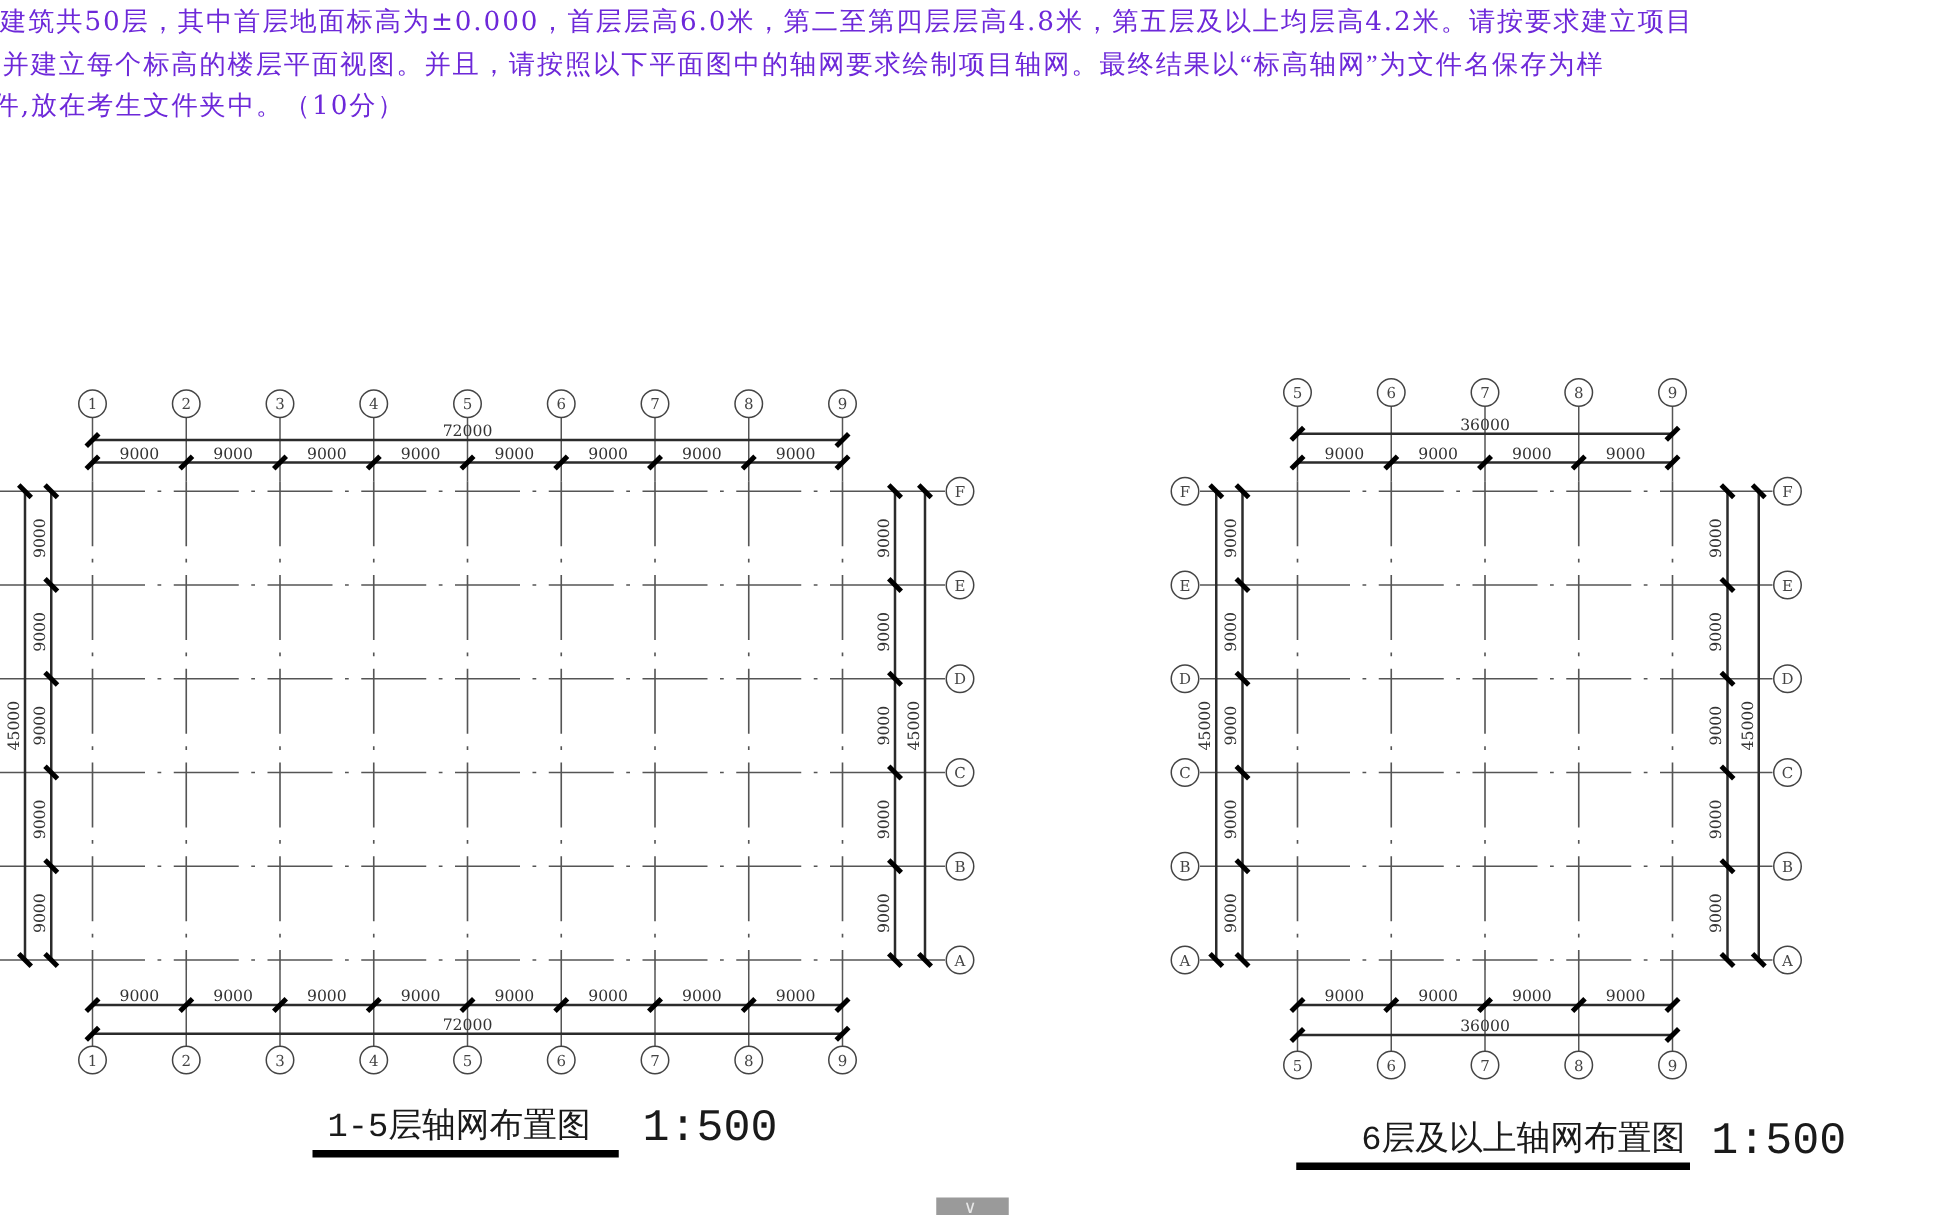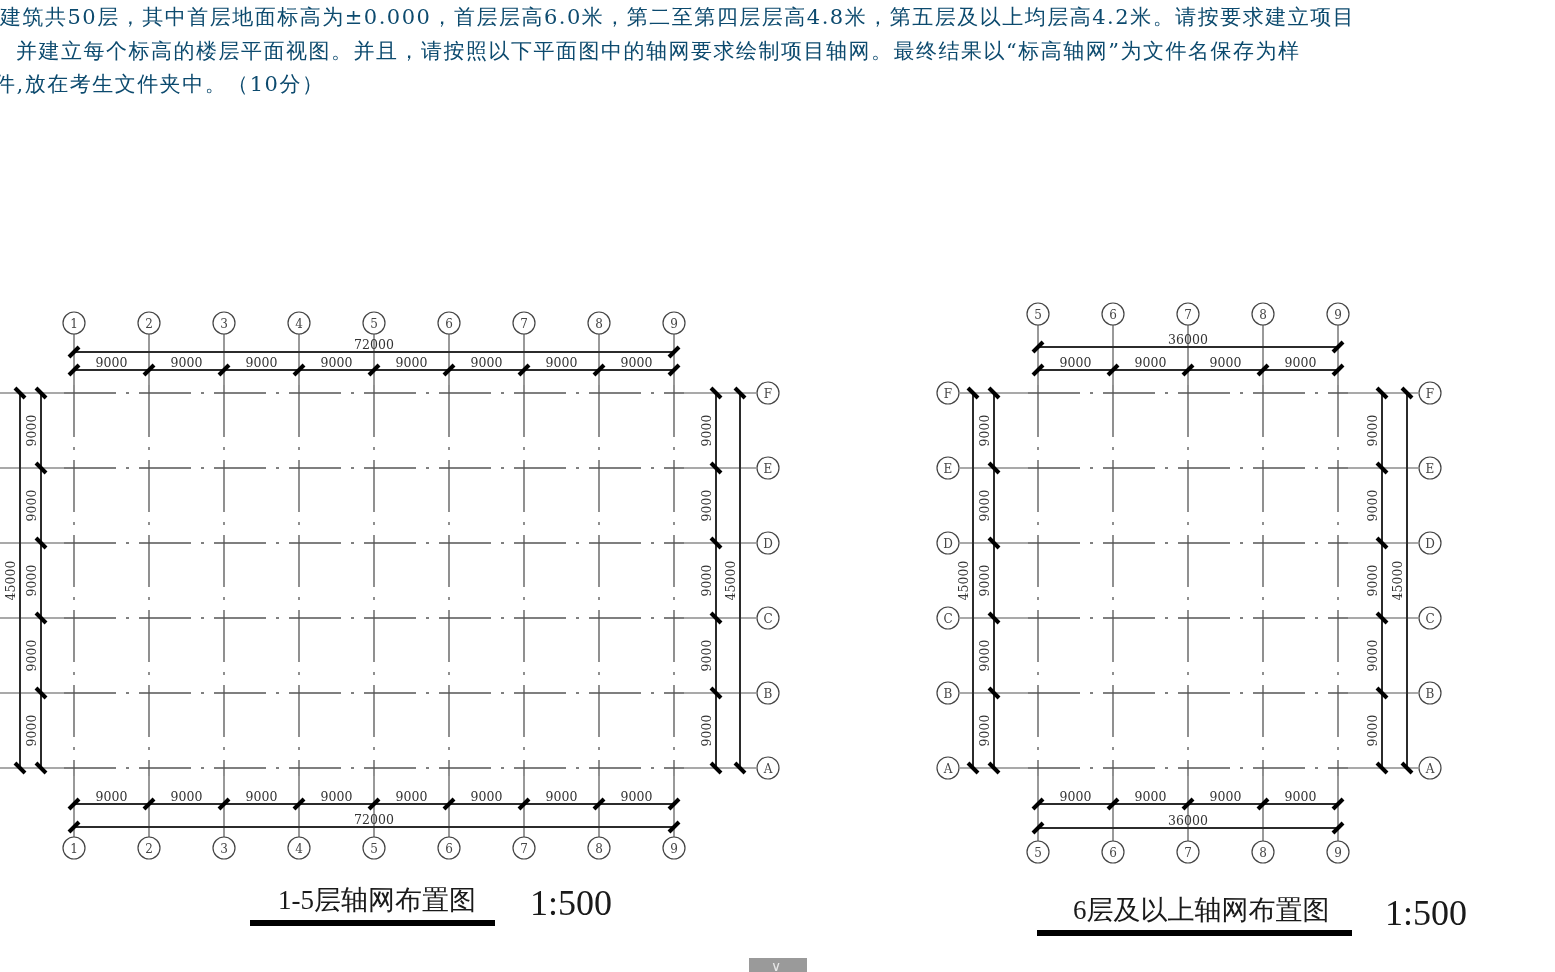--- a/index.html
+++ b/index.html
@@ -1,25 +1,25 @@
 <!DOCTYPE html>
 <html><head>
 <meta charset="utf-8">
 <style>
   html, body { margin: 0; padding: 0; background: #ffffff; }
   body { width: 1555px; height: 972px; position: relative; overflow: hidden;
          font-family: "DejaVu Serif", "Liberation Serif", serif; color: #222; }
   .question { position: absolute; left: 0; top: 0; width: 1555px; }
   .q-line { position: absolute; white-space: nowrap; font-size: 21px; letter-spacing: 1.5px;
-            color: #0c4a6e; font-family: "DejaVu Serif", serif; }
+            color: #6d28d9; font-family: "DejaVu Serif", serif; }
   #q0 { left: 0; top: 3px; }
-  #q1 { left: 16px; top: 37px; }
+  #q1 { left: 2px; top: 37px; font-family: Liberation Serif, serif; }
   #q2 { left: -6px; top: 70px; }
   svg#drawing { position: absolute; left: 0; top: 0; }
-  .caption { position: absolute; white-space: nowrap; font-family: Liberation Serif, serif; color: #1a1a1a; margin-left: 16px; }
+  .caption { position: absolute; white-space: nowrap; font-family: Liberation Mono, monospace; color: #1a1a1a; }
   .cap-title { font-size: 27px; }
   .cap-scale { font-size: 36px; }
   .cap-bar { position: absolute; background: #000; height: 6px; }
   .scroll-btn { position: absolute; left: 749px; top: 958px; width: 58px; height: 14px;
                 background: #9a9a9a; cursor: pointer; }
   .scroll-btn span { position: absolute; left: 22px; top: 1px; color: #e8e8e8; font-size: 14px;
                      font-family: "DejaVu Sans", sans-serif; line-height: 14px; }
 </style>
 </head>
 <body>
@@ -432,19 +432,19 @@
         <circle cx="948" cy="768" r="11" fill="#fff" stroke="#444" stroke-width="1.2"></circle>
         <text x="948" y="772.5" font-size="12" fill="#444" text-anchor="middle" font-family="DejaVu Serif, serif">A</text>
       </g>
     </g>
 </svg>
 
 <div class="caption cap-title" id="cap0-title" style="left: 262px; top: 882px;">1-5层轴网布置图</div>
 <div class="caption cap-scale" id="cap0-scale" style="left: 514px; top: 882px;">1:500</div>
 <div class="cap-bar" id="cap0-bar" style="left: 250px; top: 920px; width: 245px;"></div>
 
-<div class="caption cap-title" id="cap1-title" style="left: 1057px; top: 892px;">6层及以上轴网布置图</div>
+<div class="caption cap-title" id="cap1-title" style="left: 1089px; top: 892px;">6层及以上轴网布置图</div>
 <div class="caption cap-scale" id="cap1-scale" style="left: 1369px; top: 892px;">1:500</div>
 <div class="cap-bar" id="cap1-bar" style="left: 1037px; top: 930px; width: 315px;"></div>
 
 <div class="scroll-btn">
   <span>∨</span>
 </div>
 
 </body></html>

